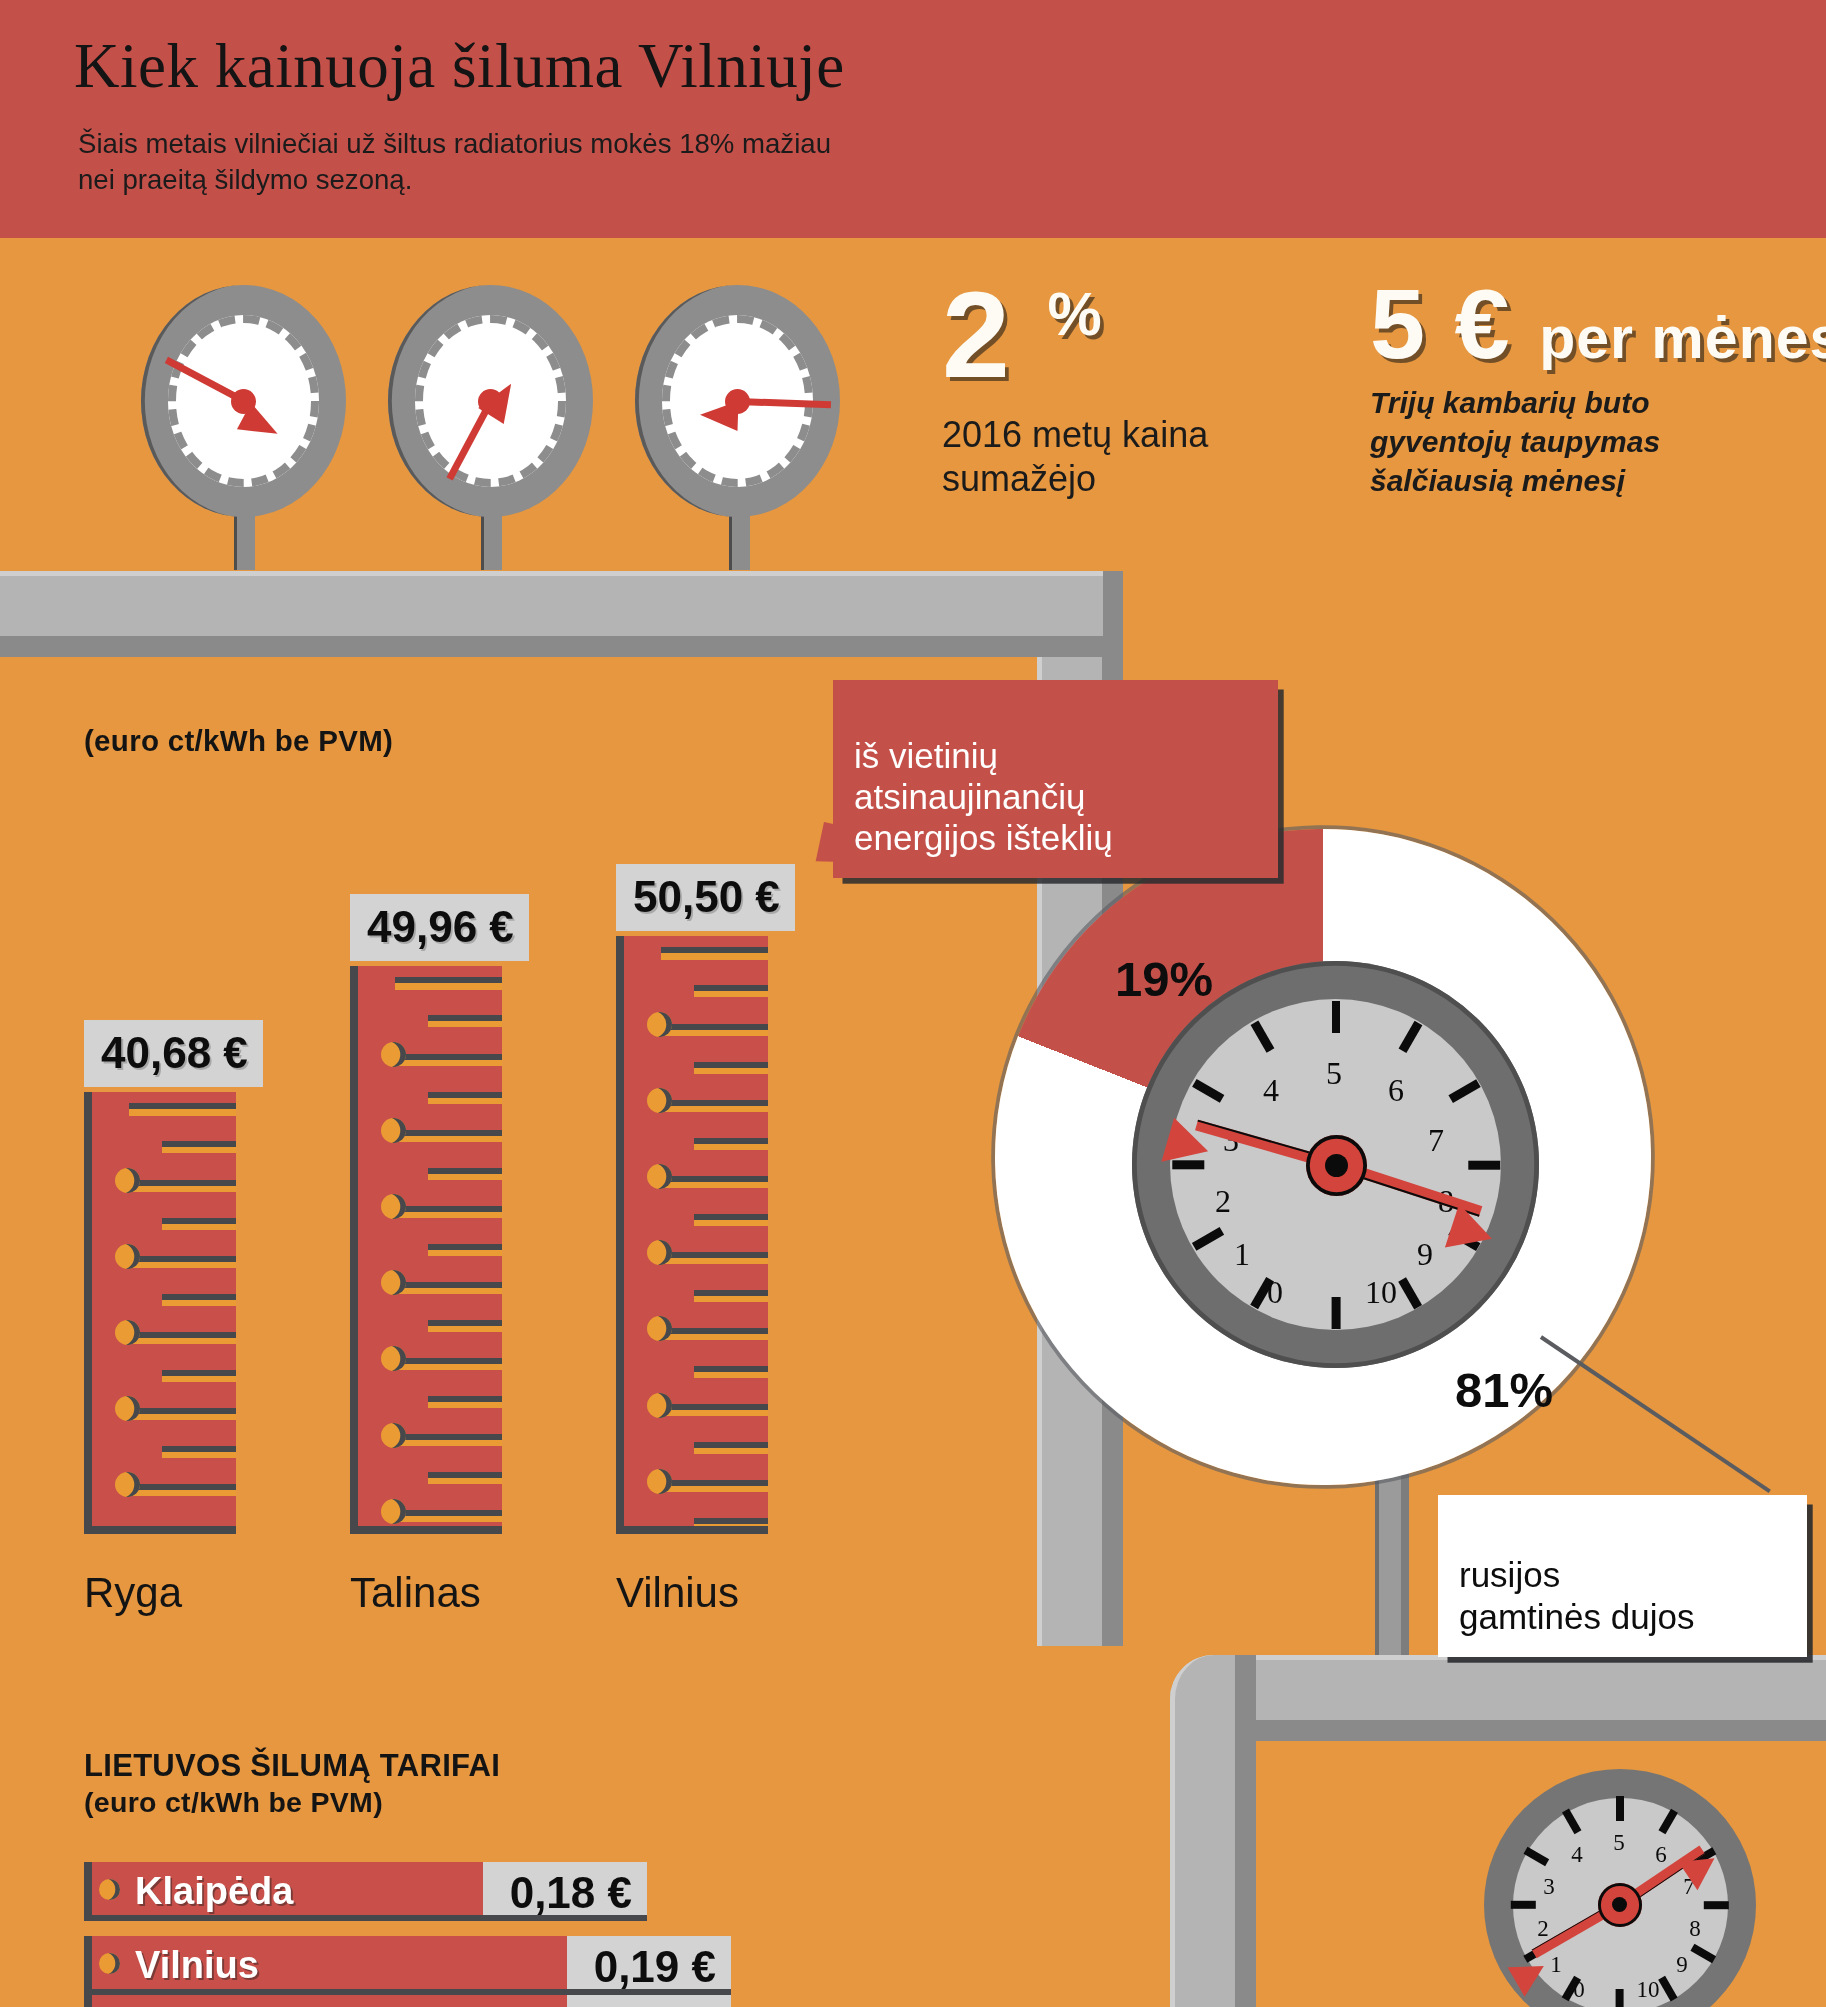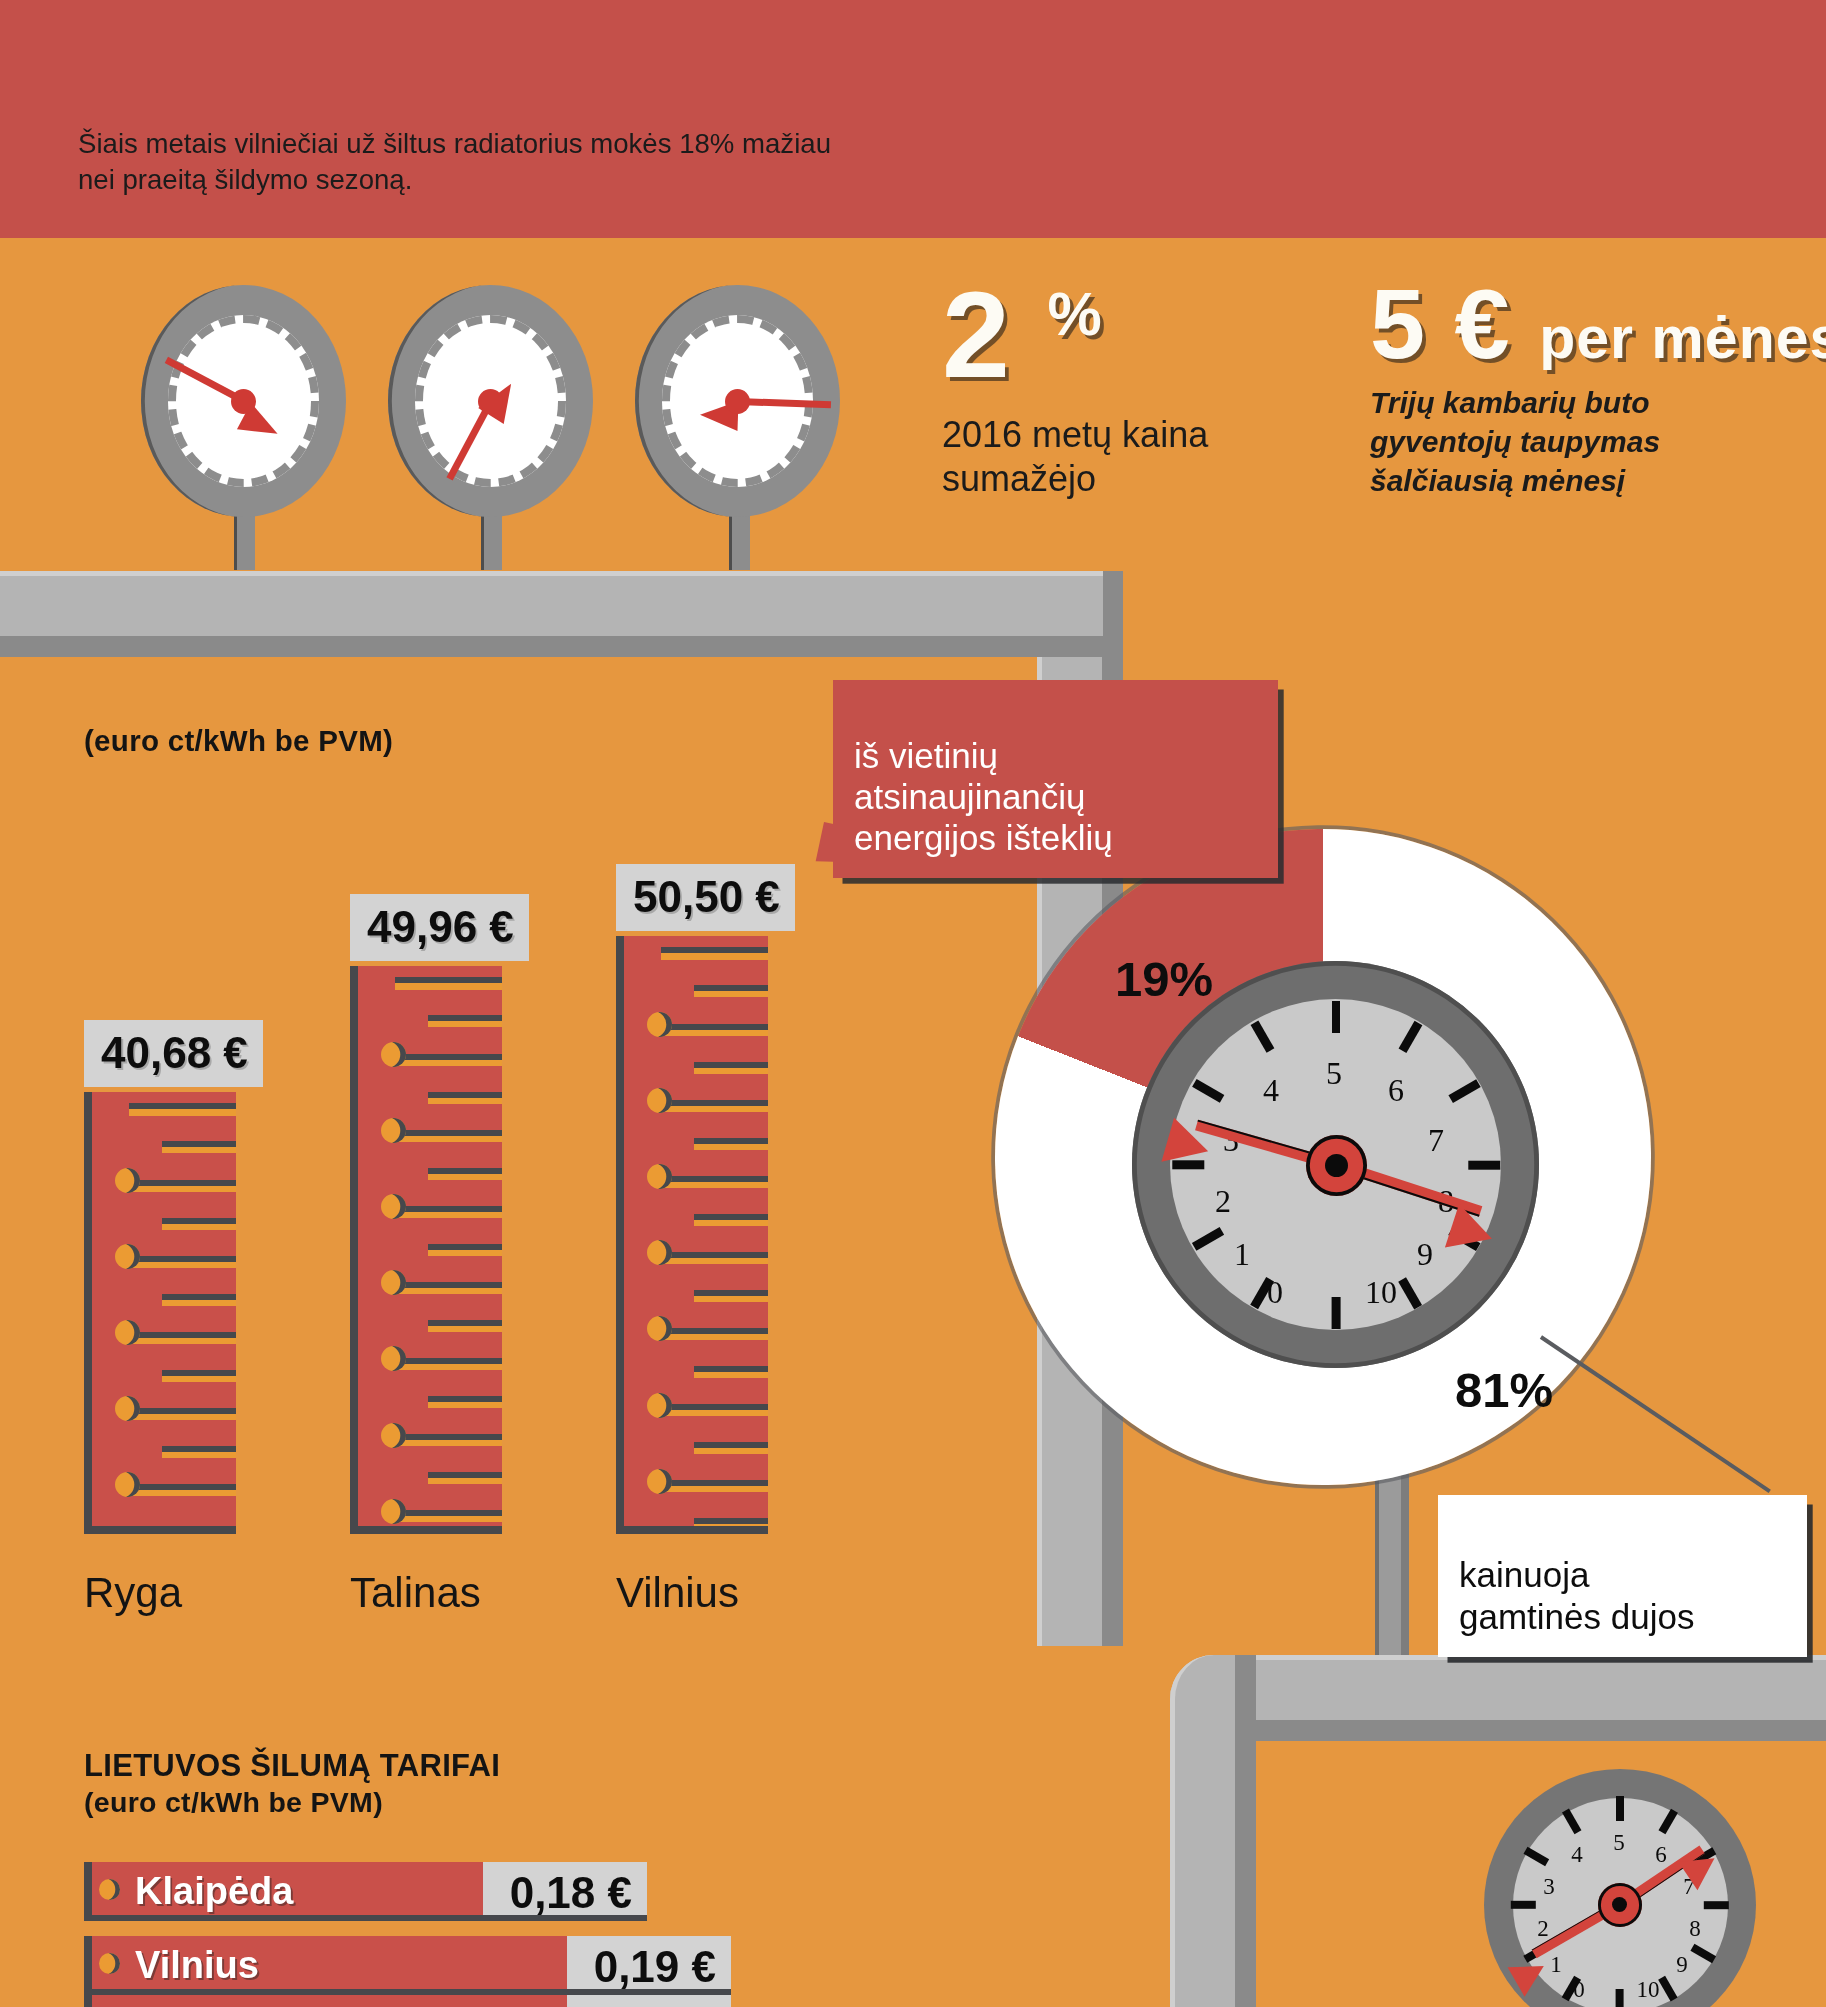--- a/index.html
+++ b/index.html
@@ -335,20 +335,21 @@
     position: absolute; left: 50%; top: 50%;
     width: 0; height: 0; transform-origin: 0 50%;
     border-top: 17px solid transparent;
     border-bottom: 17px solid transparent;
   }
 </style>
 </head>
 <body>
 
 <div class="header">
+  <div class="header-title">Kiek kainuoja šiluma Vilniuje</div>
   <div class="header-sub">Šiais metais vilniečiai už šiltus radiatorius mokės 18% mažiau
 nei praeitą šildymo sezoną.</div>
 </div>
 
 <div class="stem" style="left:234px; top:399px; height:171px;"></div>
 <div class="stem" style="left:481px; top:399px; height:171px;"></div>
 <div class="stem" style="left:729px; top:399px; height:171px;"></div>
 
 <div class="mano" style="left:141px; top:285px; width:205px; height:232px;">
   <div class="bezel"></div>
@@ -505,21 +506,21 @@
 
 <div class="pie-pct" id="pie-pct-renew">
   <span>19%</span>
 </div>
 <div class="pie-pct" id="pie-pct-gas">
   <span>81%</span>
 </div>
 
 <div class="leader" style="left:1541px; top:1335px; width:276px; transform:rotate(34deg);"></div>
 <div class="callout-white">
-  <span>kainuoja
+  <span>rusijos
 gamtinės dujos</span>
 </div>
 
 <div class="bigauge">
   <div class="ring"></div>
   <div class="dial"></div>
   <div class="mark" style="transform:rotate(-150deg)"></div>
   <div class="mark" style="transform:rotate(-120deg)"></div>
   <div class="mark" style="transform:rotate(-90deg)"></div>
   <div class="mark" style="transform:rotate(-60deg)"></div>

